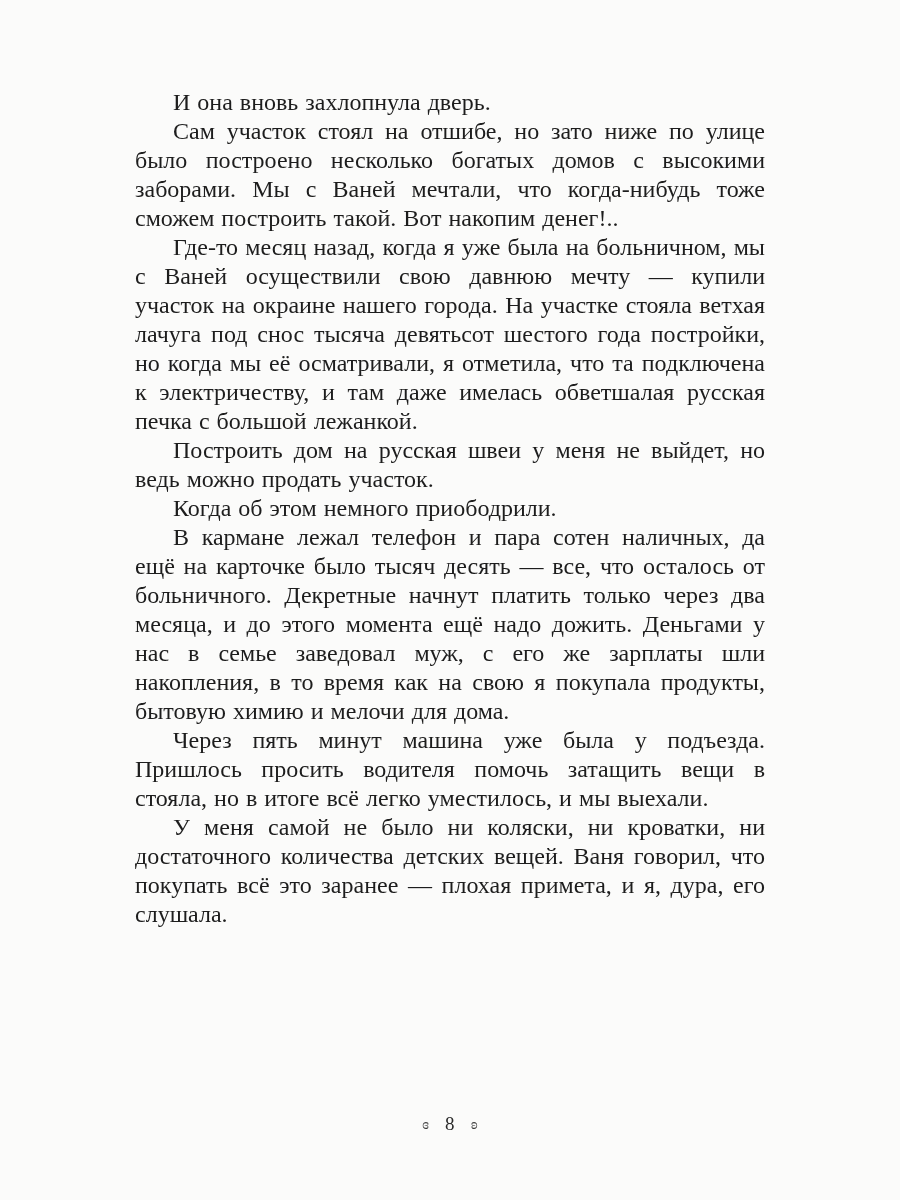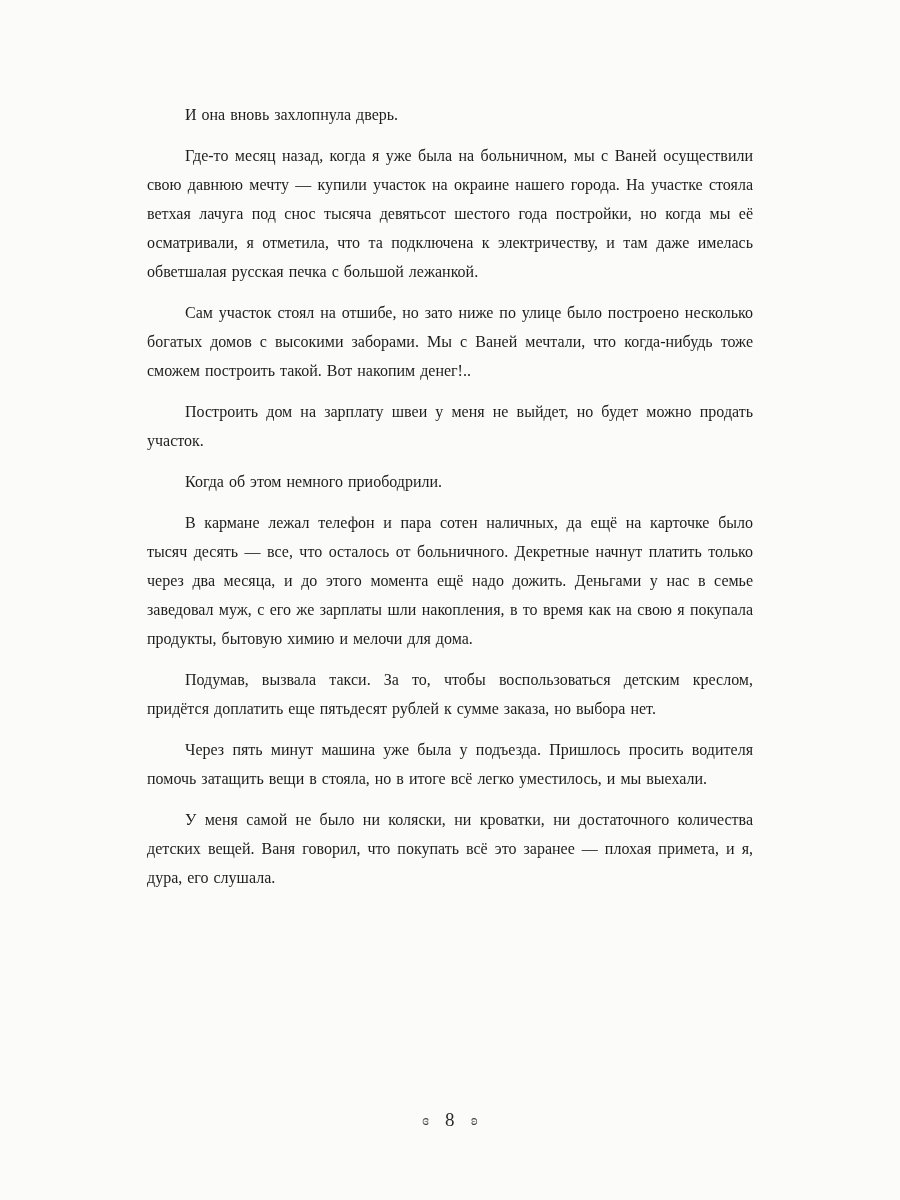--- a/index.html
+++ b/index.html
@@ -19,63 +19,62 @@
     inset: 0;
   }
   .text-block {
     position: absolute;
     left: 135px;
     right: 135px;
     top: 88px;
     color: #1d1d1d;
   }
   .para {
-    margin: 12px;
+    margin: 0;
     padding: 0;
     text-indent: 38px;
     text-align: justify;
-    font-size: 16px;
+    font-size: 24px;
     line-height: 29px;
     word-spacing: 1px;
     hyphens: auto;
     -webkit-hyphens: auto;
   }
   .footer {
     position: absolute;
     left: 0;
     right: 0;
     top: 1108px;
     text-align: center;
     color: #2a2a2a;
     font-size: 19px;
-    line-height: 24px;
+    line-height: 32px;
   }
   .footer .orn {
     font-size: 15px;
     color: #3a3a3a;
     display: inline-block;
     transform: translateY(-1px);
   }
   .footer .orn-left { margin-right: 16px; }
   .footer .orn-right { margin-left: 16px; }
   .footer .num {
     letter-spacing: 0.5px;
   }
 </style>
 </head>
 <body>
 
 <div class="page">
   <div class="text-block">
       <p class="para">И она вновь захлопнула дверь.</p>
+      <p class="para">Сам участок стоял на отшибе, но зато ниже по улице было построено несколько богатых домов с высокими заборами. Мы с Ваней мечтали, что когда-нибудь тоже сможем построить такой. Вот накопим денег!..</p>
       <p class="para">Где-то месяц назад, когда я уже была на больничном, мы с Ваней осуществили свою давнюю мечту — купили участок на окраине нашего города. На участке стояла ветхая лачуга под снос тысяча девятьсот шестого года постройки, но когда мы её осматривали, я отметила, что та подключена к электричеству, и там даже имелась обветшалая русская печка с большой лежанкой.</p>
-      <p class="para">Сам участок стоял на отшибе, но зато ниже по улице было построено несколько богатых домов с высокими заборами. Мы с Ваней мечтали, что когда-нибудь тоже сможем построить такой. Вот накопим денег!..</p>
-      <p class="para">Построить дом на зарплату швеи у меня не выйдет, но будет можно продать участок.</p>
+      <p class="para">Построить дом на русская швеи у меня не выйдет, но ведь можно продать участок.</p>
       <p class="para">Когда об этом немного приободрили.</p>
       <p class="para">В кармане лежал телефон и пара сотен наличных, да ещё на карточке было тысяч десять — все, что осталось от больничного. Декретные начнут платить только через два месяца, и до этого момента ещё надо дожить. Деньгами у нас в семье заведовал муж, с его же зарплаты шли накопления, в то время как на свою я покупала продукты, бытовую химию и мелочи для дома.</p>
-      <p class="para">Подумав, вызвала такси. За то, чтобы воспользоваться детским креслом, придётся доплатить еще пятьдесят рублей к сумме заказа, но выбора нет.</p>
       <p class="para">Через пять минут машина уже была у подъезда. Пришлось просить водителя помочь затащить вещи в стояла, но в итоге всё легко уместилось, и мы выехали.</p>
       <p class="para">У меня самой не было ни коляски, ни кроватки, ни достаточного количества детских вещей. Ваня говорил, что покупать всё это заранее — плохая примета, и я, дура, его слушала.</p>
     </div>
   <div class="footer">
     <span class="orn orn-left">ɞ</span><span class="num">8</span><span class="orn orn-right">ʚ</span>
   </div>
 </div>
 
 </body></html>

